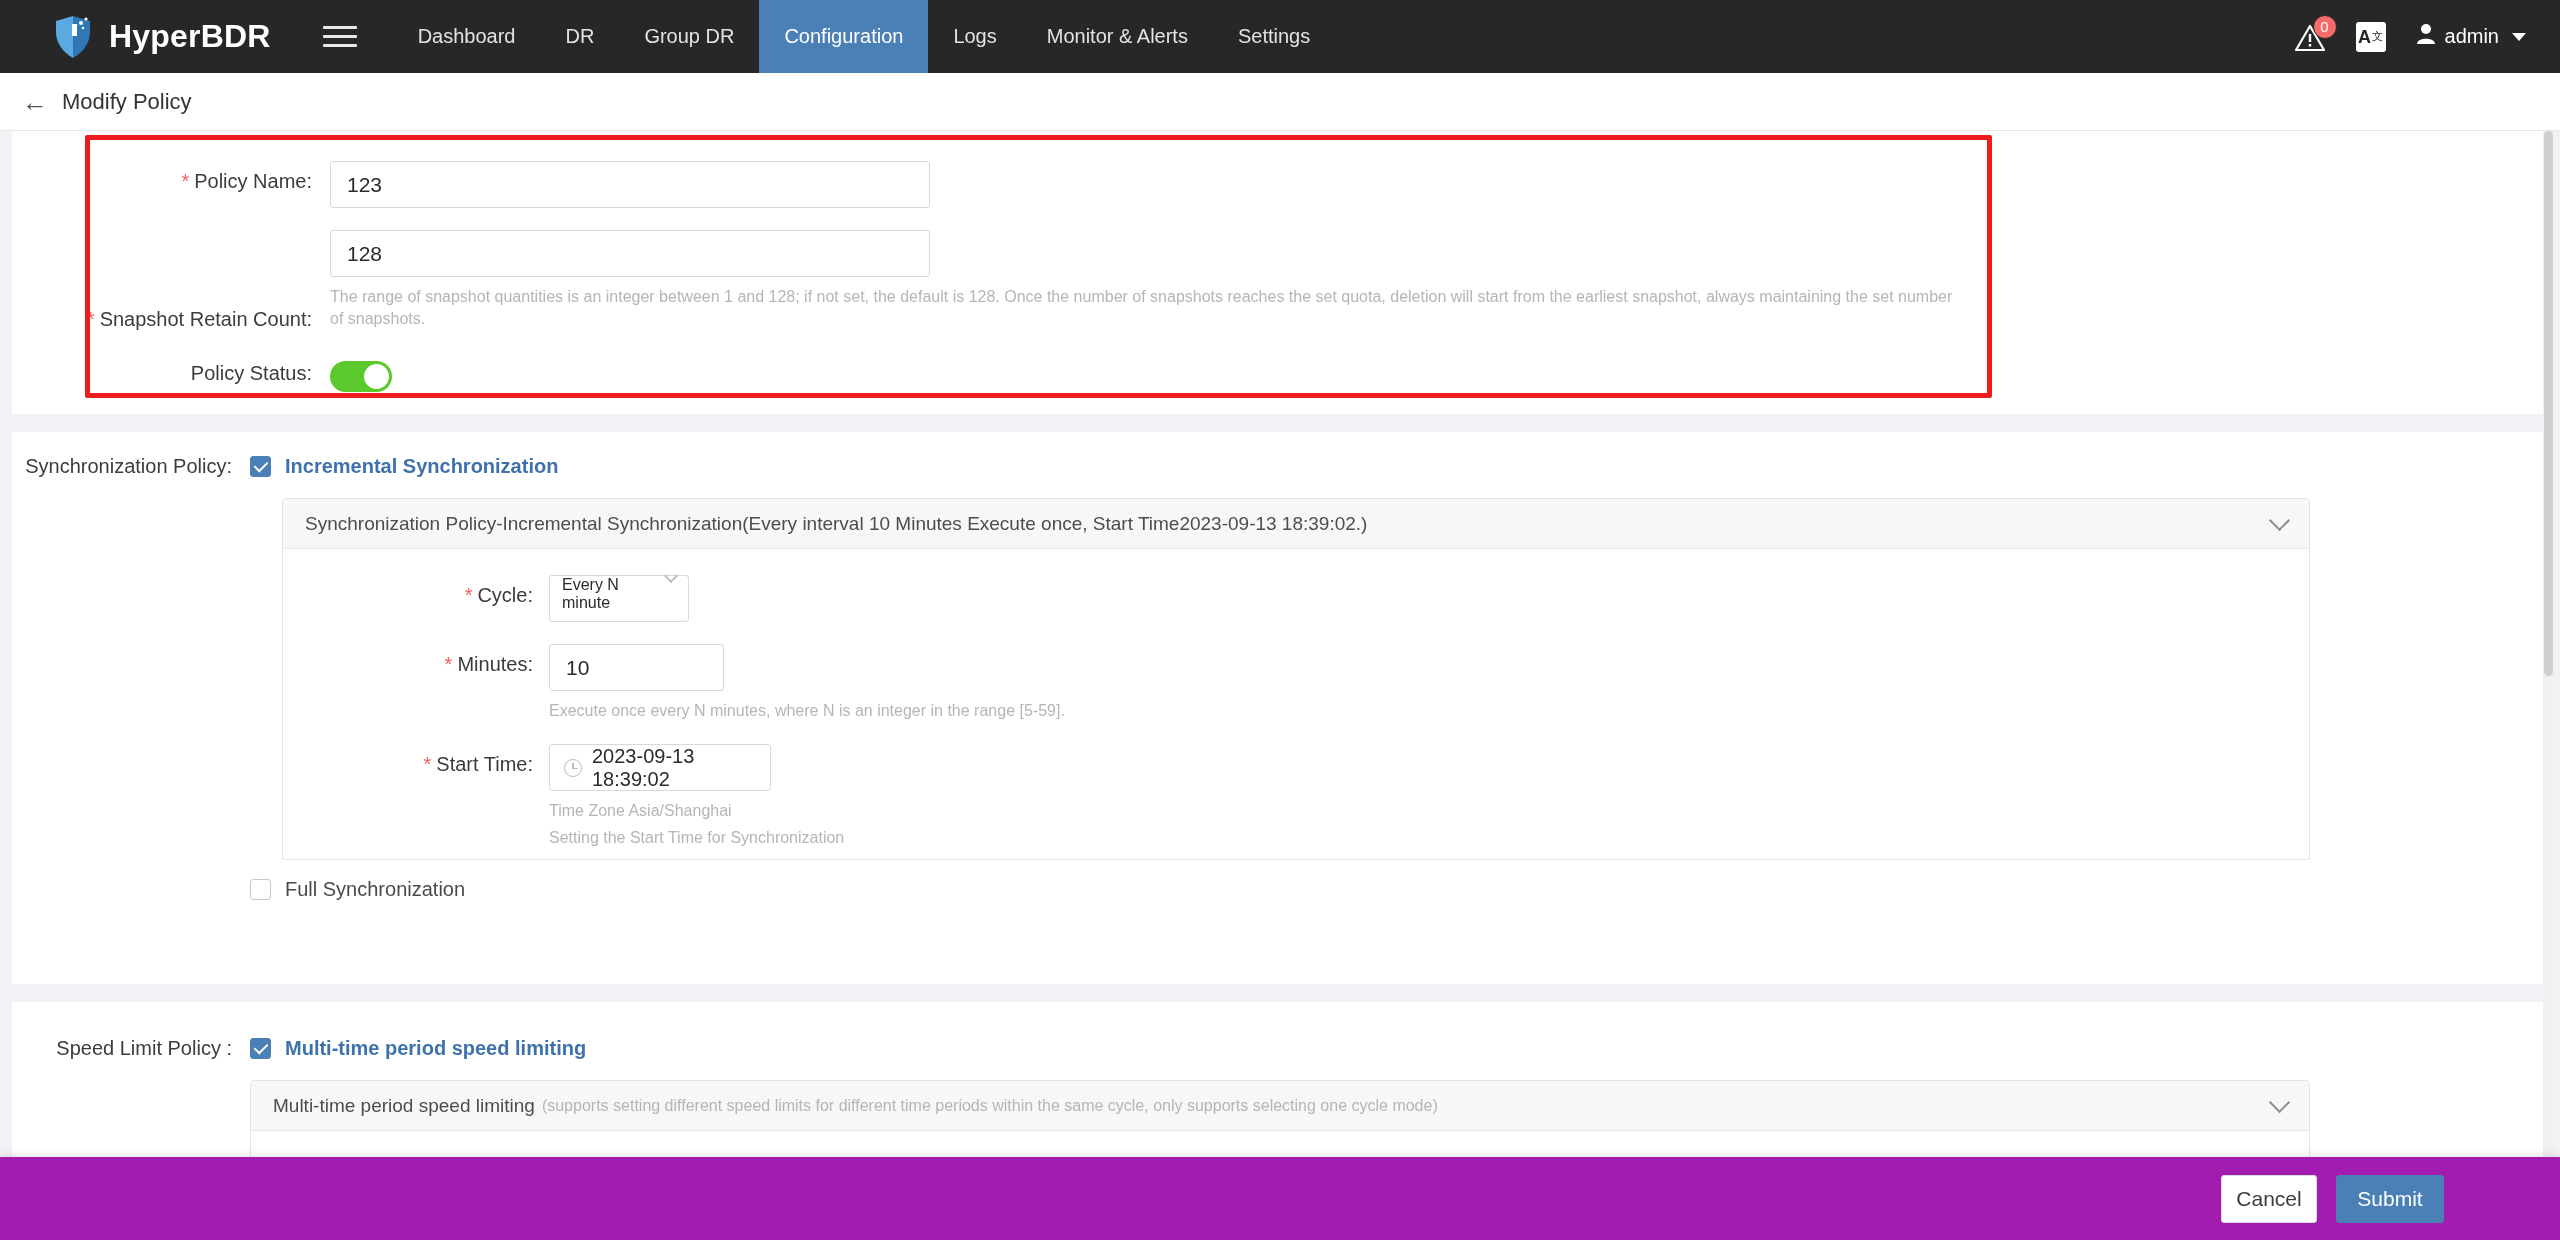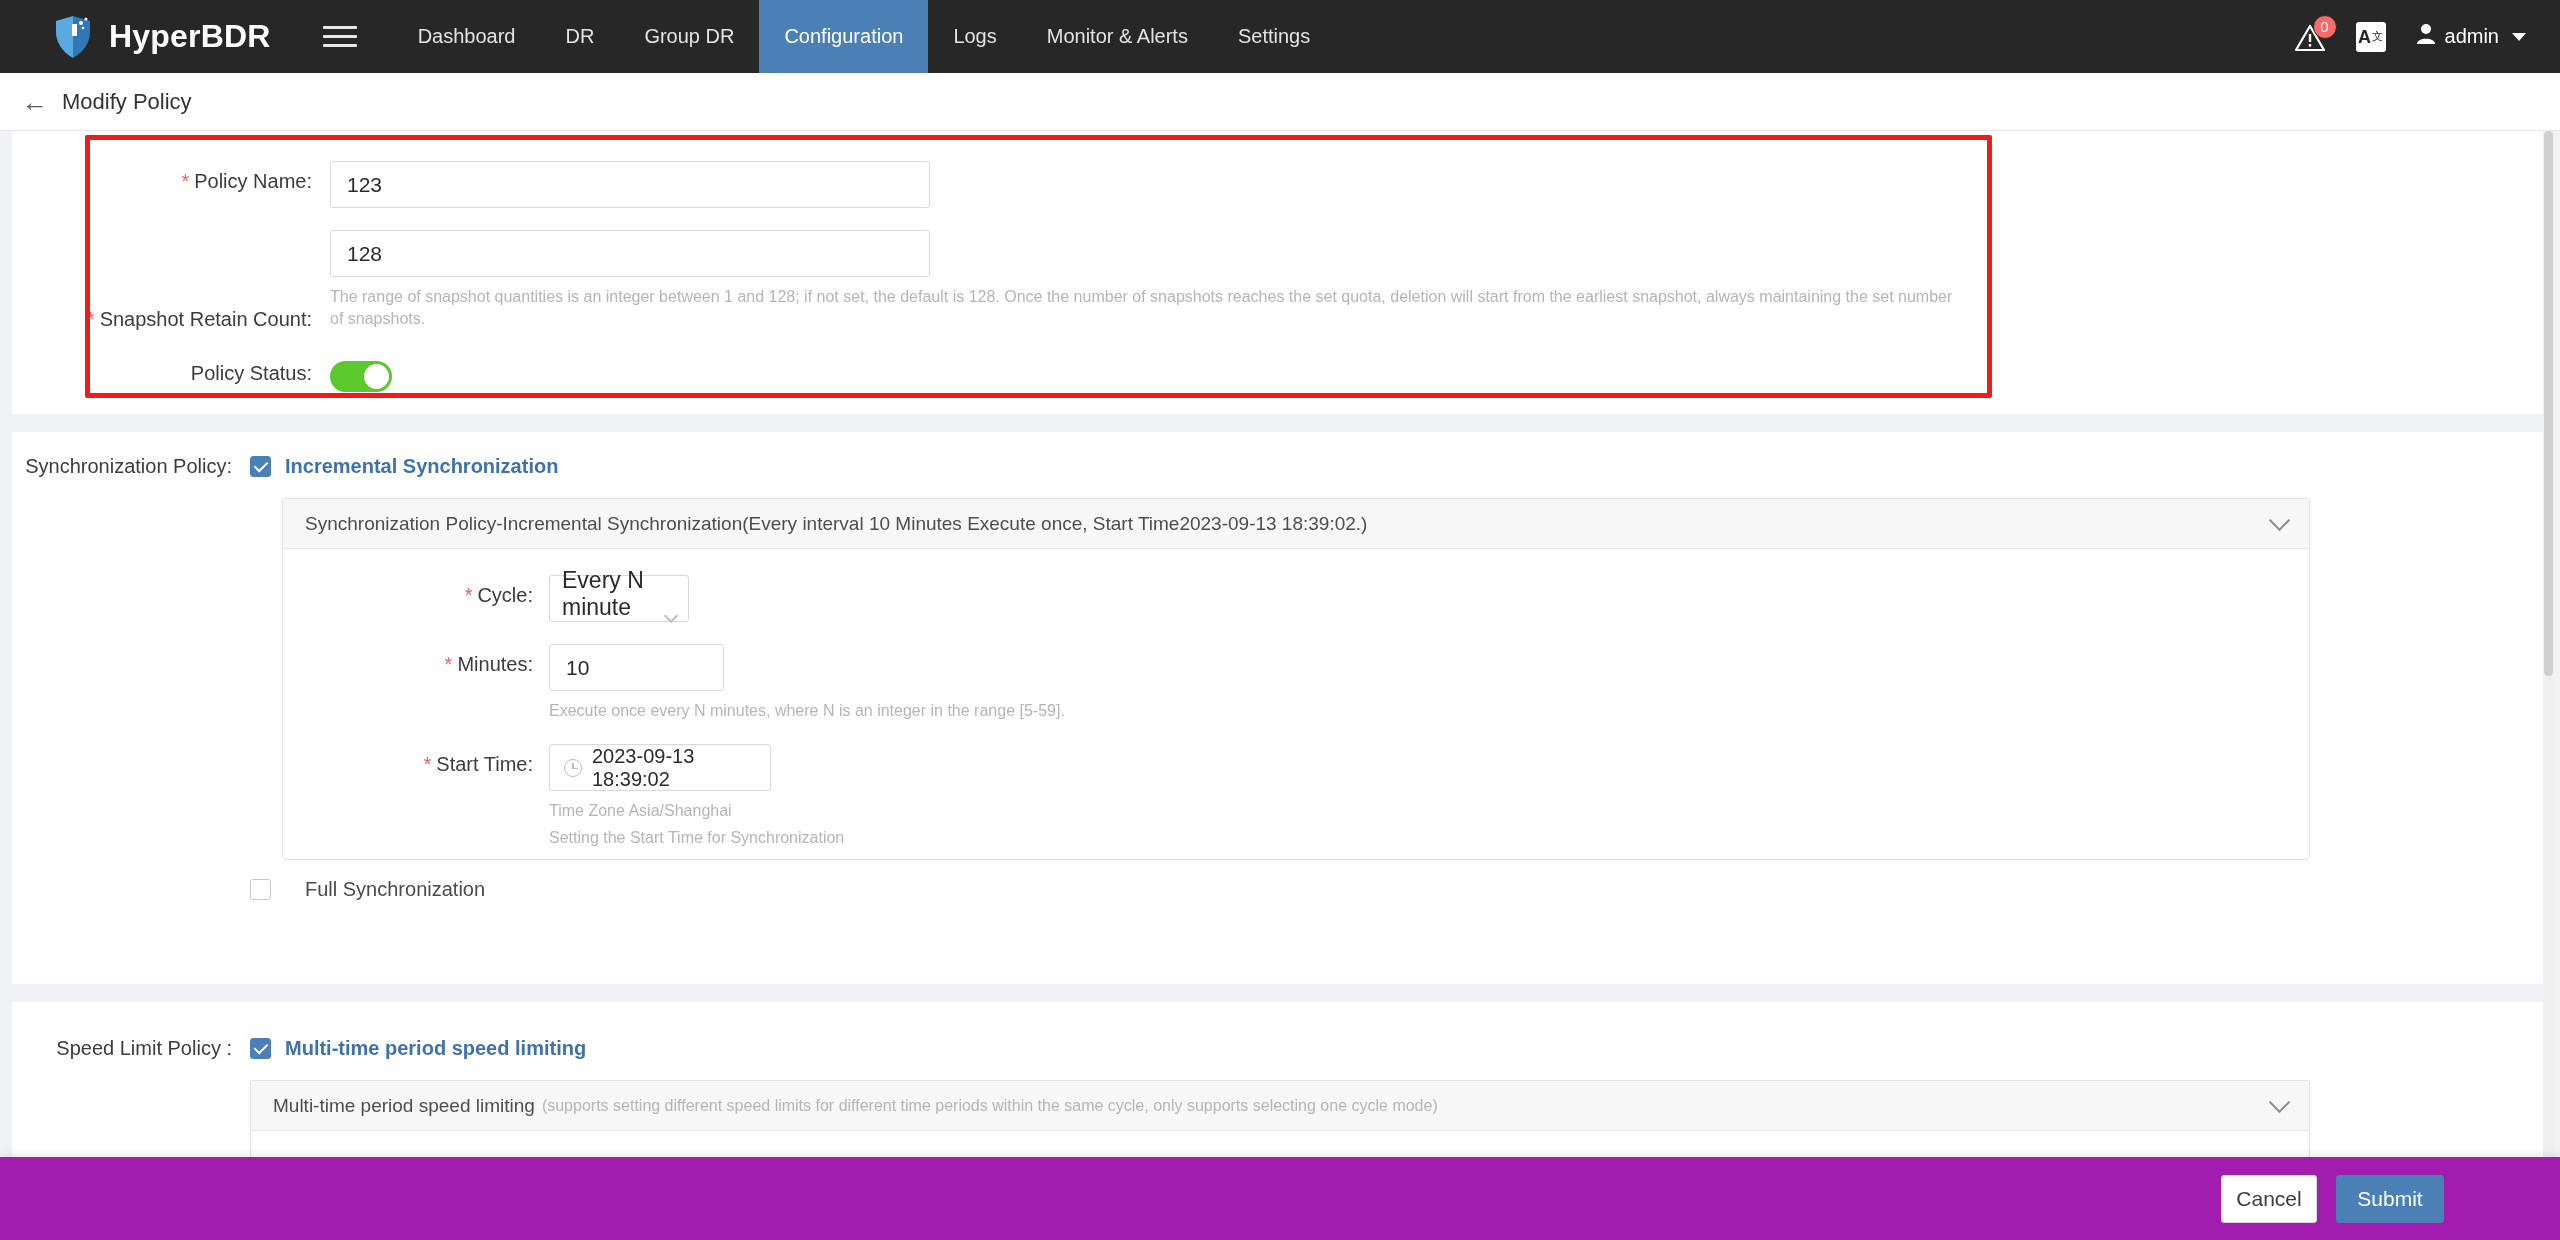--- a/index.html
+++ b/index.html
@@ -154,22 +154,22 @@
   .panel-head .chev { margin-left: auto; }
   .chev {
     width: 15px; height: 15px; border-right: 2px solid #8c8c8c;
     border-bottom: 2px solid #8c8c8c; transform: rotate(45deg);
     margin-top: -6px; flex: none;
   }
   .panel-body { padding: 26px 0 10px 0; }
 
   .sel {
     width: 140px; height: 47px; border: 1px solid #d9d9d9; border-radius: 3px;
-    background: #fff; display: flex; align-items: flex-end; padding: 0 12px;
-    font-size: 23px; color: #2b2b2b; cursor: pointer;
+    background: #fff; display: flex; align-items: flex-start; padding: 0 12px;
+    font-size: 16px; color: #2b2b2b; cursor: pointer;
   }
   .sel .chev-sm {
     width: 10px; height: 10px; border-right: 2px solid #bdbdbd;
     border-bottom: 2px solid #bdbdbd; transform: rotate(45deg);
     margin-left: auto; margin-top: -5px; flex: none;
   }
   .dt {
     width: 222px; height: 47px; border: 1px solid #d9d9d9; border-radius: 3px;
     background: #fff; display: flex; align-items: center; gap: 10px;
     padding: 0 14px; font-size: 20px; color: #2b2b2b; cursor: text;
@@ -361,21 +361,21 @@
                   <span>2023-09-13 18:39:02</span>
                 </div>
                 <div class="helper">Time Zone Asia/Shanghai</div>
                 <div class="helper" style="margin-top:4px;">Setting the Start Time for Synchronization</div>
               </div>
             </div>
 
           </div>
         </div>
 
-        <div class="cbrow" style="padding-top:18px;gap:20px;">
+        <div class="cbrow" style="padding-top:18px;">
           <span class="cbox"></span>
           <span class="cb-label-gray">Full Synchronization</span>
         </div>
 
       </div>
     </div>
   </div>
 
   <div class="card" id="card3">
 

